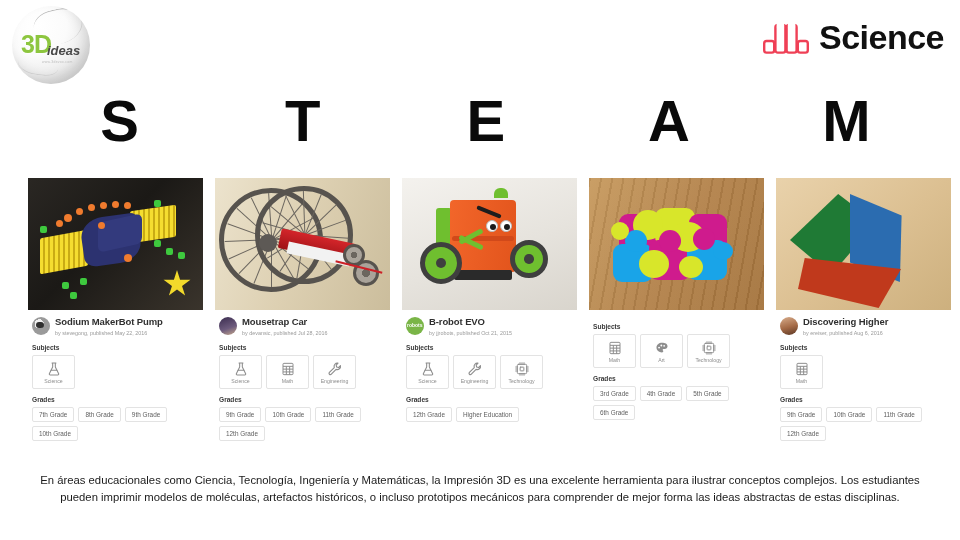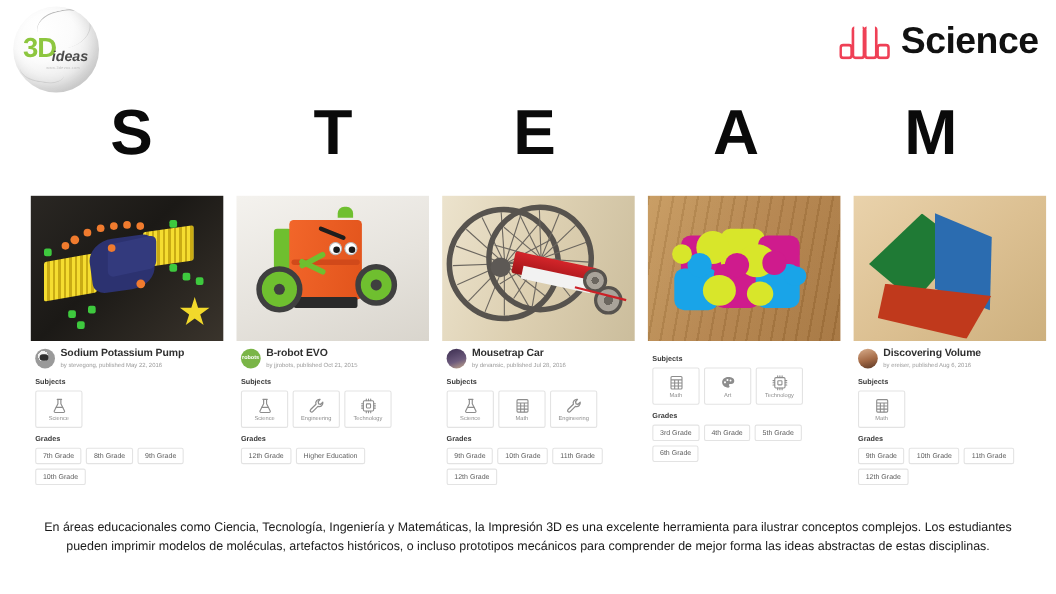--- a/index.html
+++ b/index.html
@@ -288,21 +288,21 @@
       <div class="bead" style="left:150px;top:74px;width:7px;height:7px;background:#3ec93e;border-radius:2px;"></div>
       <div class="bead" style="left:34px;top:104px;width:7px;height:7px;background:#3ec93e;border-radius:2px;"></div>
       <div class="bead" style="left:52px;top:100px;width:7px;height:7px;background:#3ec93e;border-radius:2px;"></div>
       <div class="bead" style="left:42px;top:114px;width:7px;height:7px;background:#3ec93e;border-radius:2px;"></div>
       <div class="star"></div>
     </div>
     <div class="meta">
       <div class="title-row">
         <div class="avatar av1"></div>
         <div>
-          <div class="proj-title">Sodium Potassium Pump</div>
+          <div class="proj-title">Sodium MakerBot Pump</div>
           <div class="proj-by">by stevegong, published May 22, 2016</div>
         </div>
       </div>
       <div class="sec-label">Subjects</div>
       <div class="chips">
         <div class="subj-chip">
           <span class="subj-ico">
             <svg viewBox="0 0 24 24" fill="none" stroke="currentColor" stroke-width="1.6" stroke-linecap="round" stroke-linejoin="round">
               <path d="M9 3h6M10 3v6L5 19a1.5 1.5 0 0 0 1.3 2h11.4A1.5 1.5 0 0 0 19 19l-5-10V3"></path>
               <path d="M7.5 14h9"></path>
@@ -310,85 +310,20 @@
           </span>
           <span class="subj-name">Science</span>
         </div>
       </div>
       <div class="sec-label">Grades</div>
       <div class="chips">
         <div class="grade-chip">7th Grade</div>
         <div class="grade-chip">8th Grade</div>
         <div class="grade-chip">9th Grade</div>
         <div class="grade-chip">10th Grade</div>
-      </div>
-    </div>
-  </div>
-
-  <div class="card">
-    <div class="thumb t2">
-      <div class="r-frame"></div>
-      <div class="r-body"></div>
-      <div class="r-brow"></div>
-      <div class="r-eye" style="left:84px;top:42px;">
-          <i></i>
-        </div>
-      <div class="r-eye" style="left:98px;top:42px;">
-          <i></i>
-        </div>
-      <div class="r-mouth"></div>
-      <div class="r-bar"></div>
-      <div class="wheel" style="left:18px;top:64px;width:42px;height:42px;"></div>
-      <div class="wheel" style="left:108px;top:62px;width:38px;height:38px;"></div>
-      <div style="position:absolute;left:56px;top:56px;width:26px;height:5px;background:#6fbf2f;transform:rotate(-28deg);border-radius:3px;"></div>
-      <div style="position:absolute;left:56px;top:62px;width:26px;height:5px;background:#6fbf2f;transform:rotate(26deg);border-radius:3px;"></div>
-      <div style="position:absolute;left:92px;top:10px;width:14px;height:10px;background:#6fbf2f;border-radius:6px 6px 0 0;"></div>
-    </div>
-    <div class="meta">
-      <div class="title-row">
-        <div class="avatar av2"></div>
-        <div>
-          <div class="proj-title">B-robot EVO</div>
-          <div class="proj-by">by jjrobots, published Oct 21, 2015</div>
-        </div>
-      </div>
-      <div class="sec-label">Subjects</div>
-      <div class="chips">
-        <div class="subj-chip">
-          <span class="subj-ico">
-            <svg viewBox="0 0 24 24" fill="none" stroke="currentColor" stroke-width="1.6" stroke-linecap="round" stroke-linejoin="round">
-              <path d="M9 3h6M10 3v6L5 19a1.5 1.5 0 0 0 1.3 2h11.4A1.5 1.5 0 0 0 19 19l-5-10V3"></path>
-                <path d="M7.5 14h9"></path>
-            </svg>
-          </span>
-          <span class="subj-name">Science</span>
-        </div>
-        <div class="subj-chip">
-          <span class="subj-ico">
-            <svg viewBox="0 0 24 24" fill="none" stroke="currentColor" stroke-width="1.7" stroke-linecap="round" stroke-linejoin="round">
-              <path d="M16.5 3.2a5 5 0 0 0-5.6 6.6L3.6 17a2 2 0 1 0 2.9 2.8l7.1-7.2a5 5 0 0 0 6.6-5.7l-2.9 2.9-2.8-.7-.7-2.8z"></path>
-            </svg>
-          </span>
-          <span class="subj-name">Engineering</span>
-        </div>
-        <div class="subj-chip">
-          <span class="subj-ico">
-            <svg viewBox="0 0 24 24" fill="none" stroke="currentColor" stroke-width="1.5" stroke-linecap="round">
-              <rect x="5" y="5" width="14" height="14" rx="1.6"></rect>
-              <rect x="9.2" y="9.2" width="5.6" height="5.6" rx=".8"></rect>
-              <path d="M9 2.6v2.2M12 2.6v2.2M15 2.6v2.2M9 19.2v2.2M12 19.2v2.2M15 19.2v2.2M2.6 9h2.2M2.6 12h2.2M2.6 15h2.2M19.2 9h2.2M19.2 12h2.2M19.2 15h2.2"></path>
-            </svg>
-          </span>
-          <span class="subj-name">Technology</span>
-        </div>
-      </div>
-      <div class="sec-label">Grades</div>
-      <div class="chips">
-        <div class="grade-chip">12th Grade</div>
-        <div class="grade-chip">Higher Education</div>
       </div>
     </div>
   </div>
 
   <div class="card">
     <div class="thumb t3">
       <div class="bigwheel" style="left:4px;top:10px;width:104px;height:104px;">
         <div class="spokes">
           <span class="spoke" style="transform:rotate(0deg)"></span>
             <span class="spoke" style="transform:rotate(22deg)"></span>
@@ -474,20 +409,85 @@
       <div class="chips">
         <div class="grade-chip">9th Grade</div>
         <div class="grade-chip">10th Grade</div>
         <div class="grade-chip">11th Grade</div>
         <div class="grade-chip">12th Grade</div>
       </div>
     </div>
   </div>
 
   <div class="card">
+    <div class="thumb t2">
+      <div class="r-frame"></div>
+      <div class="r-body"></div>
+      <div class="r-brow"></div>
+      <div class="r-eye" style="left:84px;top:42px;">
+          <i></i>
+        </div>
+      <div class="r-eye" style="left:98px;top:42px;">
+          <i></i>
+        </div>
+      <div class="r-mouth"></div>
+      <div class="r-bar"></div>
+      <div class="wheel" style="left:18px;top:64px;width:42px;height:42px;"></div>
+      <div class="wheel" style="left:108px;top:62px;width:38px;height:38px;"></div>
+      <div style="position:absolute;left:56px;top:56px;width:26px;height:5px;background:#6fbf2f;transform:rotate(-28deg);border-radius:3px;"></div>
+      <div style="position:absolute;left:56px;top:62px;width:26px;height:5px;background:#6fbf2f;transform:rotate(26deg);border-radius:3px;"></div>
+      <div style="position:absolute;left:92px;top:10px;width:14px;height:10px;background:#6fbf2f;border-radius:6px 6px 0 0;"></div>
+    </div>
+    <div class="meta">
+      <div class="title-row">
+        <div class="avatar av2"></div>
+        <div>
+          <div class="proj-title">B-robot EVO</div>
+          <div class="proj-by">by jjrobots, published Oct 21, 2015</div>
+        </div>
+      </div>
+      <div class="sec-label">Subjects</div>
+      <div class="chips">
+        <div class="subj-chip">
+          <span class="subj-ico">
+            <svg viewBox="0 0 24 24" fill="none" stroke="currentColor" stroke-width="1.6" stroke-linecap="round" stroke-linejoin="round">
+              <path d="M9 3h6M10 3v6L5 19a1.5 1.5 0 0 0 1.3 2h11.4A1.5 1.5 0 0 0 19 19l-5-10V3"></path>
+                <path d="M7.5 14h9"></path>
+            </svg>
+          </span>
+          <span class="subj-name">Science</span>
+        </div>
+        <div class="subj-chip">
+          <span class="subj-ico">
+            <svg viewBox="0 0 24 24" fill="none" stroke="currentColor" stroke-width="1.7" stroke-linecap="round" stroke-linejoin="round">
+              <path d="M16.5 3.2a5 5 0 0 0-5.6 6.6L3.6 17a2 2 0 1 0 2.9 2.8l7.1-7.2a5 5 0 0 0 6.6-5.7l-2.9 2.9-2.8-.7-.7-2.8z"></path>
+            </svg>
+          </span>
+          <span class="subj-name">Engineering</span>
+        </div>
+        <div class="subj-chip">
+          <span class="subj-ico">
+            <svg viewBox="0 0 24 24" fill="none" stroke="currentColor" stroke-width="1.5" stroke-linecap="round">
+              <rect x="5" y="5" width="14" height="14" rx="1.6"></rect>
+              <rect x="9.2" y="9.2" width="5.6" height="5.6" rx=".8"></rect>
+              <path d="M9 2.6v2.2M12 2.6v2.2M15 2.6v2.2M9 19.2v2.2M12 19.2v2.2M15 19.2v2.2M2.6 9h2.2M2.6 12h2.2M2.6 15h2.2M19.2 9h2.2M19.2 12h2.2M19.2 15h2.2"></path>
+            </svg>
+          </span>
+          <span class="subj-name">Technology</span>
+        </div>
+      </div>
+      <div class="sec-label">Grades</div>
+      <div class="chips">
+        <div class="grade-chip">12th Grade</div>
+        <div class="grade-chip">Higher Education</div>
+      </div>
+    </div>
+  </div>
+
+  <div class="card">
     <div class="thumb t4">
       <div class="tile" style="left:30px;top:36px;width:40px;height:40px;background:#cf1b8d;"></div>
       <div class="tile" style="left:66px;top:30px;width:40px;height:38px;background:#d8e62a;"></div>
       <div class="tile" style="left:100px;top:36px;width:38px;height:38px;background:#cf1b8d;"></div>
       <div class="tile" style="left:24px;top:66px;width:40px;height:38px;background:#19a4e8;"></div>
       <div class="tile" style="left:60px;top:62px;width:42px;height:40px;background:#cf1b8d;"></div>
       <div class="tile" style="left:98px;top:62px;width:40px;height:40px;background:#19a4e8;"></div>
       <div class="tess-blob" style="left:44px;top:32px;width:30px;height:30px;background:#d8e62a;"></div>
       <div class="tess-blob" style="left:82px;top:44px;width:34px;height:30px;background:#d8e62a;"></div>
       <div class="tess-blob" style="left:50px;top:72px;width:30px;height:28px;background:#d8e62a;"></div>
@@ -545,21 +545,21 @@
   <div class="card">
     <div class="thumb t5">
       <div class="face f-green"></div>
       <div class="face f-blue"></div>
       <div class="face f-red"></div>
     </div>
     <div class="meta">
       <div class="title-row">
         <div class="avatar av5"></div>
         <div>
-          <div class="proj-title">Discovering Volume</div>
+          <div class="proj-title">Discovering Higher</div>
           <div class="proj-by">by ereiser, published Aug 6, 2016</div>
         </div>
       </div>
       <div class="sec-label">Subjects</div>
       <div class="chips">
         <div class="subj-chip">
           <span class="subj-ico">
             <svg viewBox="0 0 24 24" fill="none" stroke="currentColor" stroke-width="1.5">
               <rect x="4.5" y="3.5" width="15" height="17" rx="1.4"></rect>
               <path d="M4.5 8h15M9.5 8v12.5M14.5 8v12.5M4.5 12.2h15M4.5 16.4h15"></path>

